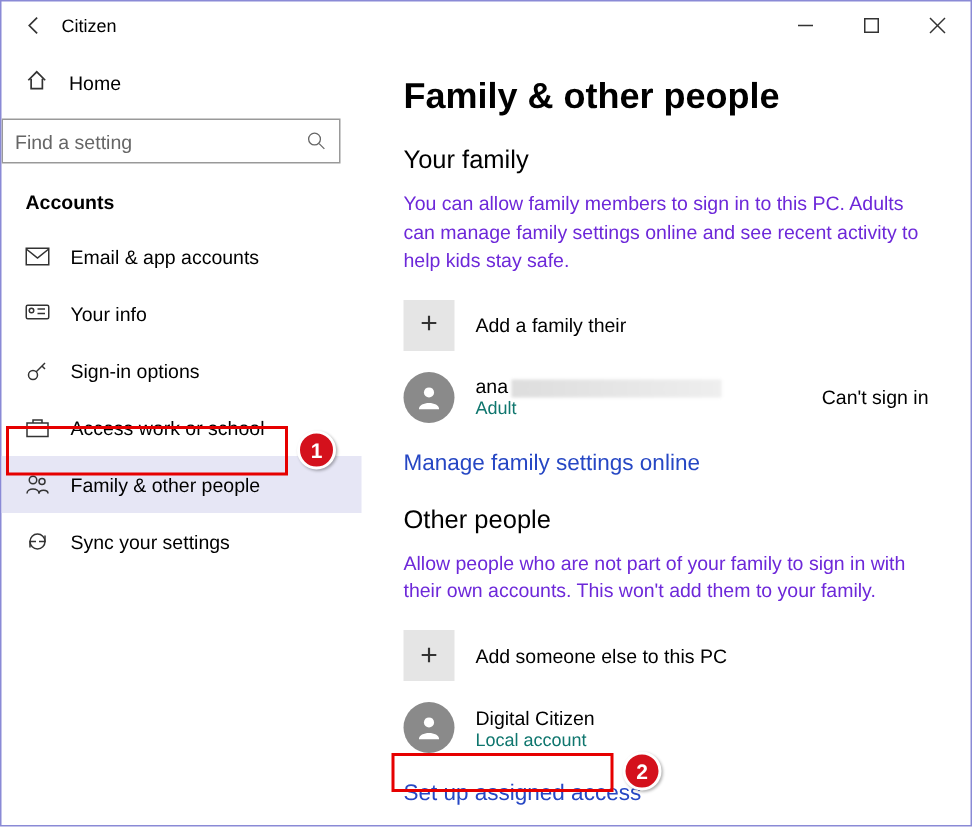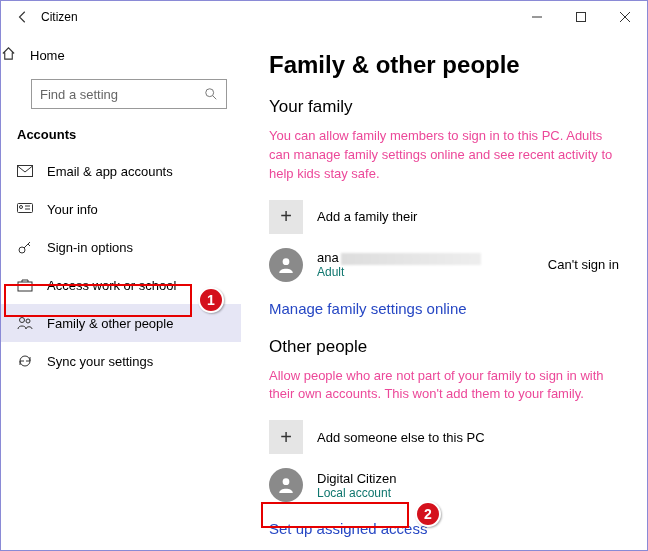--- a/index.html
+++ b/index.html
@@ -4,31 +4,31 @@
 <style>
   * { box-sizing: border-box; margin: 0; padding: 0; font-family: "Segoe UI", sans-serif; }
   body { background: #fff; width: 648px; height: 551px; overflow: hidden; border: 1px solid #8a8ad6; position: relative; }
   .titlebar { height: 32px; display: flex; align-items: center; padding-left: 8px; }
   .titlebar .back { width: 28px; display:flex; align-items:center; justify-content:center; }
   .titlebar .title { font-size: 12px; margin-left: 4px; }
   .titlebar .wincontrols { margin-left:auto; display:flex; }
   .winbtn { width: 44px; height: 32px; display:flex; align-items:center; justify-content:center; font-size: 12px; }
   .container { display:flex; height: calc(100% - 32px); }
   .sidebar { width: 240px; padding: 4px 0 0 0; border-right: 0; }
-  .home-row { display:flex; align-items:center; height:36px; font-size: 13px; gap: 14px; }
-  .searchbox { margin: 6px 14px 10px 30px; height: 30px; border:1px solid #999; display:flex; align-items:center; padding: 0 8px; font-size: 13px; color:#666; position:relative; }
+  .home-row { display:flex; align-items:center; height:36px; padding-left: 16px; font-size: 13px; gap: 14px; }
+  .searchbox { margin: 6px 14px 10px 0; height: 30px; border:1px solid #999; display:flex; align-items:center; padding: 0 8px; font-size: 13px; color:#666; position:relative; }
   .searchbox .sicon { position:absolute; right:8px; top:7px; color:#555; }
   .section-head { font-weight:600; font-size: 13px; padding: 8px 16px 10px 16px; }
   .nav-item { display:flex; align-items:center; height: 38px; padding-left: 16px; font-size: 13px; gap: 14px; }
   .nav-item.selected { background: #e6e6f5; }
   .nav-item .ico { width:16px; display:flex; justify-content:center; color:#333; }
   .content { flex:1; padding: 18px 28px 0 28px; overflow:hidden; }
   .h1 { font-size: 24px; font-weight:600; margin-bottom: 18px; }
   .h2 { font-size: 17px; font-weight:400; margin-bottom: 10px; }
-  .para { font-size: 13px; color:#ec4899; line-height: 1.45; margin-bottom: 16px; max-width: 360px; }
+  .para { font-size: 13px; color:#6d28d9; line-height: 1.45; margin-bottom: 16px; max-width: 360px; }
   .row-item { display:flex; align-items:center; gap: 14px; margin-bottom: 14px; }
   .plusbox { width:34px; height:34px; background:#e5e5e5; display:flex; align-items:center; justify-content:center; font-size:20px; color:#333; }
   .avatar { width:34px; height:34px; background:#8a8a8a; border-radius:50%; display:flex; align-items:center; justify-content:center; }
   .avatar svg { fill:#fff; }
   .row-text { font-size:13px; }
   .row-sub { font-size:12px; color:#0f766e; }
   .row-right { margin-left:auto; font-size:13px; }
   .link { color:#2647c4; font-size:15px; display:inline-block; margin-top: 4px; margin-bottom: 20px; }
   .blur { display:inline-block; width:140px; height:12px; background: linear-gradient(90deg,#ddd,#eee); filter:blur(1px); vertical-align:middle; margin-left:2px; }
   

